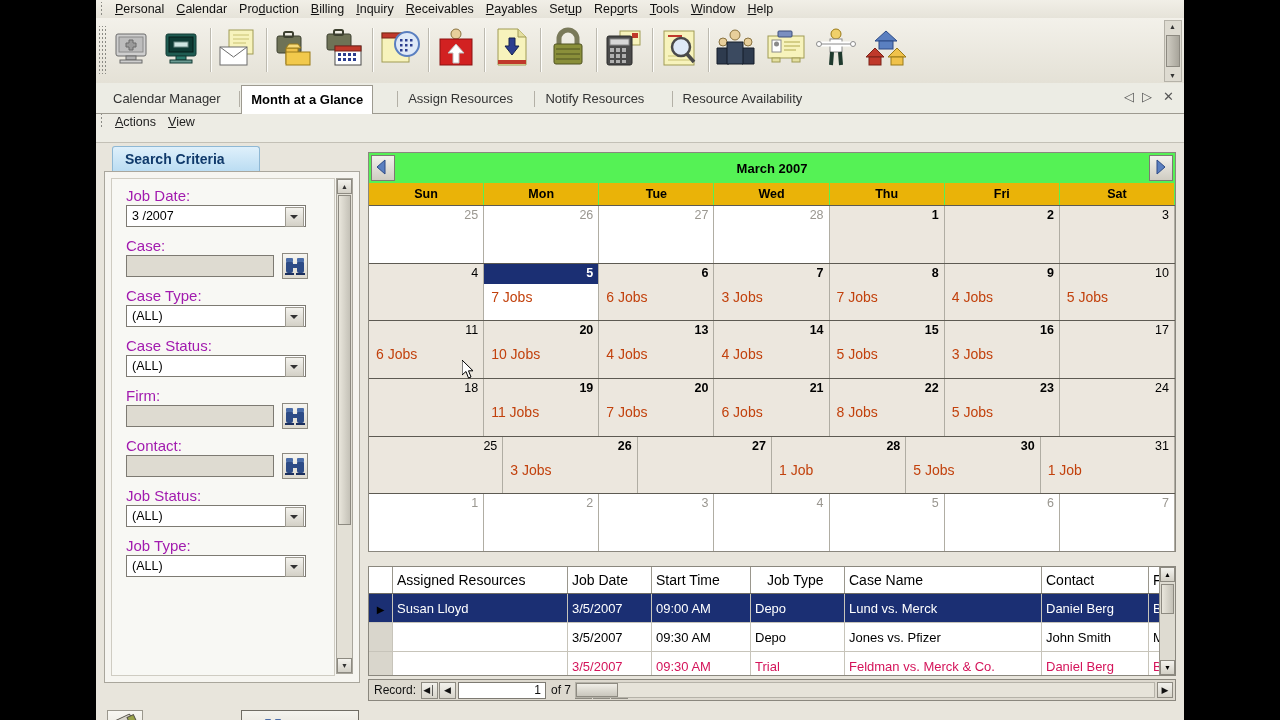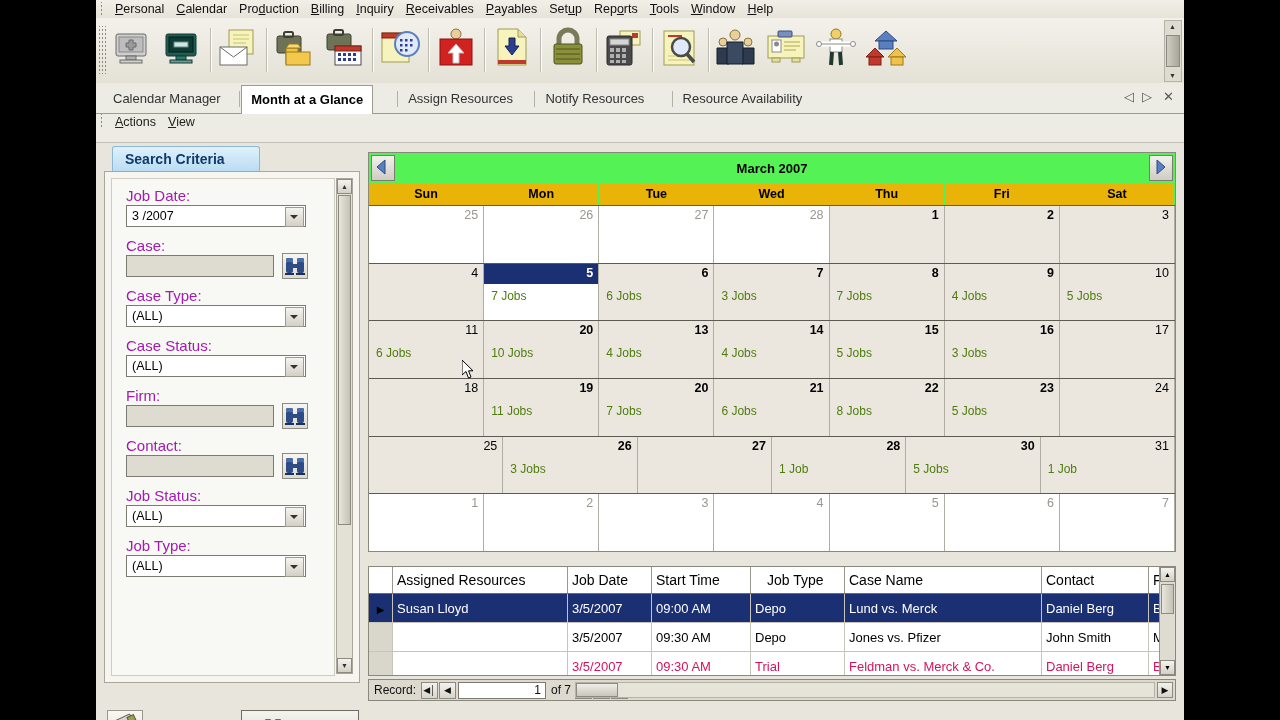--- a/index.html
+++ b/index.html
@@ -70,21 +70,21 @@
   .navb.l{left:2px;} .navb.r{right:2px;}
   .dowrow{position:absolute;left:0;top:30px;width:100%;height:22px;background:#eab308;display:flex;}
   .dow{flex:1;text-align:center;font-size:12.5px;font-weight:bold;color:#000;line-height:22px;border-right:1px solid #55f255;}
   .weeks{position:absolute;left:0;top:52px;right:0;bottom:0;display:flex;flex-direction:column;}
   .wk{flex:1;display:flex;border-top:1px solid #5d5a52;}
   .day{flex:1;position:relative;border-right:1px solid #b0ada3;background:#ece7de;box-sizing:border-box;}
   .day.out{background:#fff;}
   .daynum{position:absolute;right:5px;top:2px;font-size:12.5px;font-weight:bold;color:#000;}
   .day.wend .daynum{font-weight:normal;}
   .day.out .daynum{color:#9a9790;font-weight:normal;}
-  .jobs{position:absolute;left:7px;top:25px;font-size:12px;color:#4d7c0f;}
+  .jobs{position:absolute;left:7px;top:25px;font-size:14px;color:#c2410c;}
   .day.sel .selbar{position:absolute;left:0;top:0;right:0;height:20px;background:#1b2f73;}
   .day.sel .daynum{color:#fff;z-index:2;}
   .day.sel{background:#fff;}
 
   
   .grid{position:absolute;left:272px;top:566px;width:808px;height:110px;background:#fff;border:1px solid #8a877e;box-sizing:border-box;overflow:hidden;}
   table.g{border-collapse:collapse;table-layout:fixed;width:790px;font-size:13px;}
   table.g th{background:#fff;border-right:1px solid #9a978d;border-bottom:1px solid #6f6c64;
     font-weight:normal;text-align:left;padding:2px 4px;height:22px;color:#000;font-size:14px;}
   table.g td{border-right:1px solid #c7c4ba;border-bottom:1px solid #c7c4ba;padding:2px 4px;height:24px;

